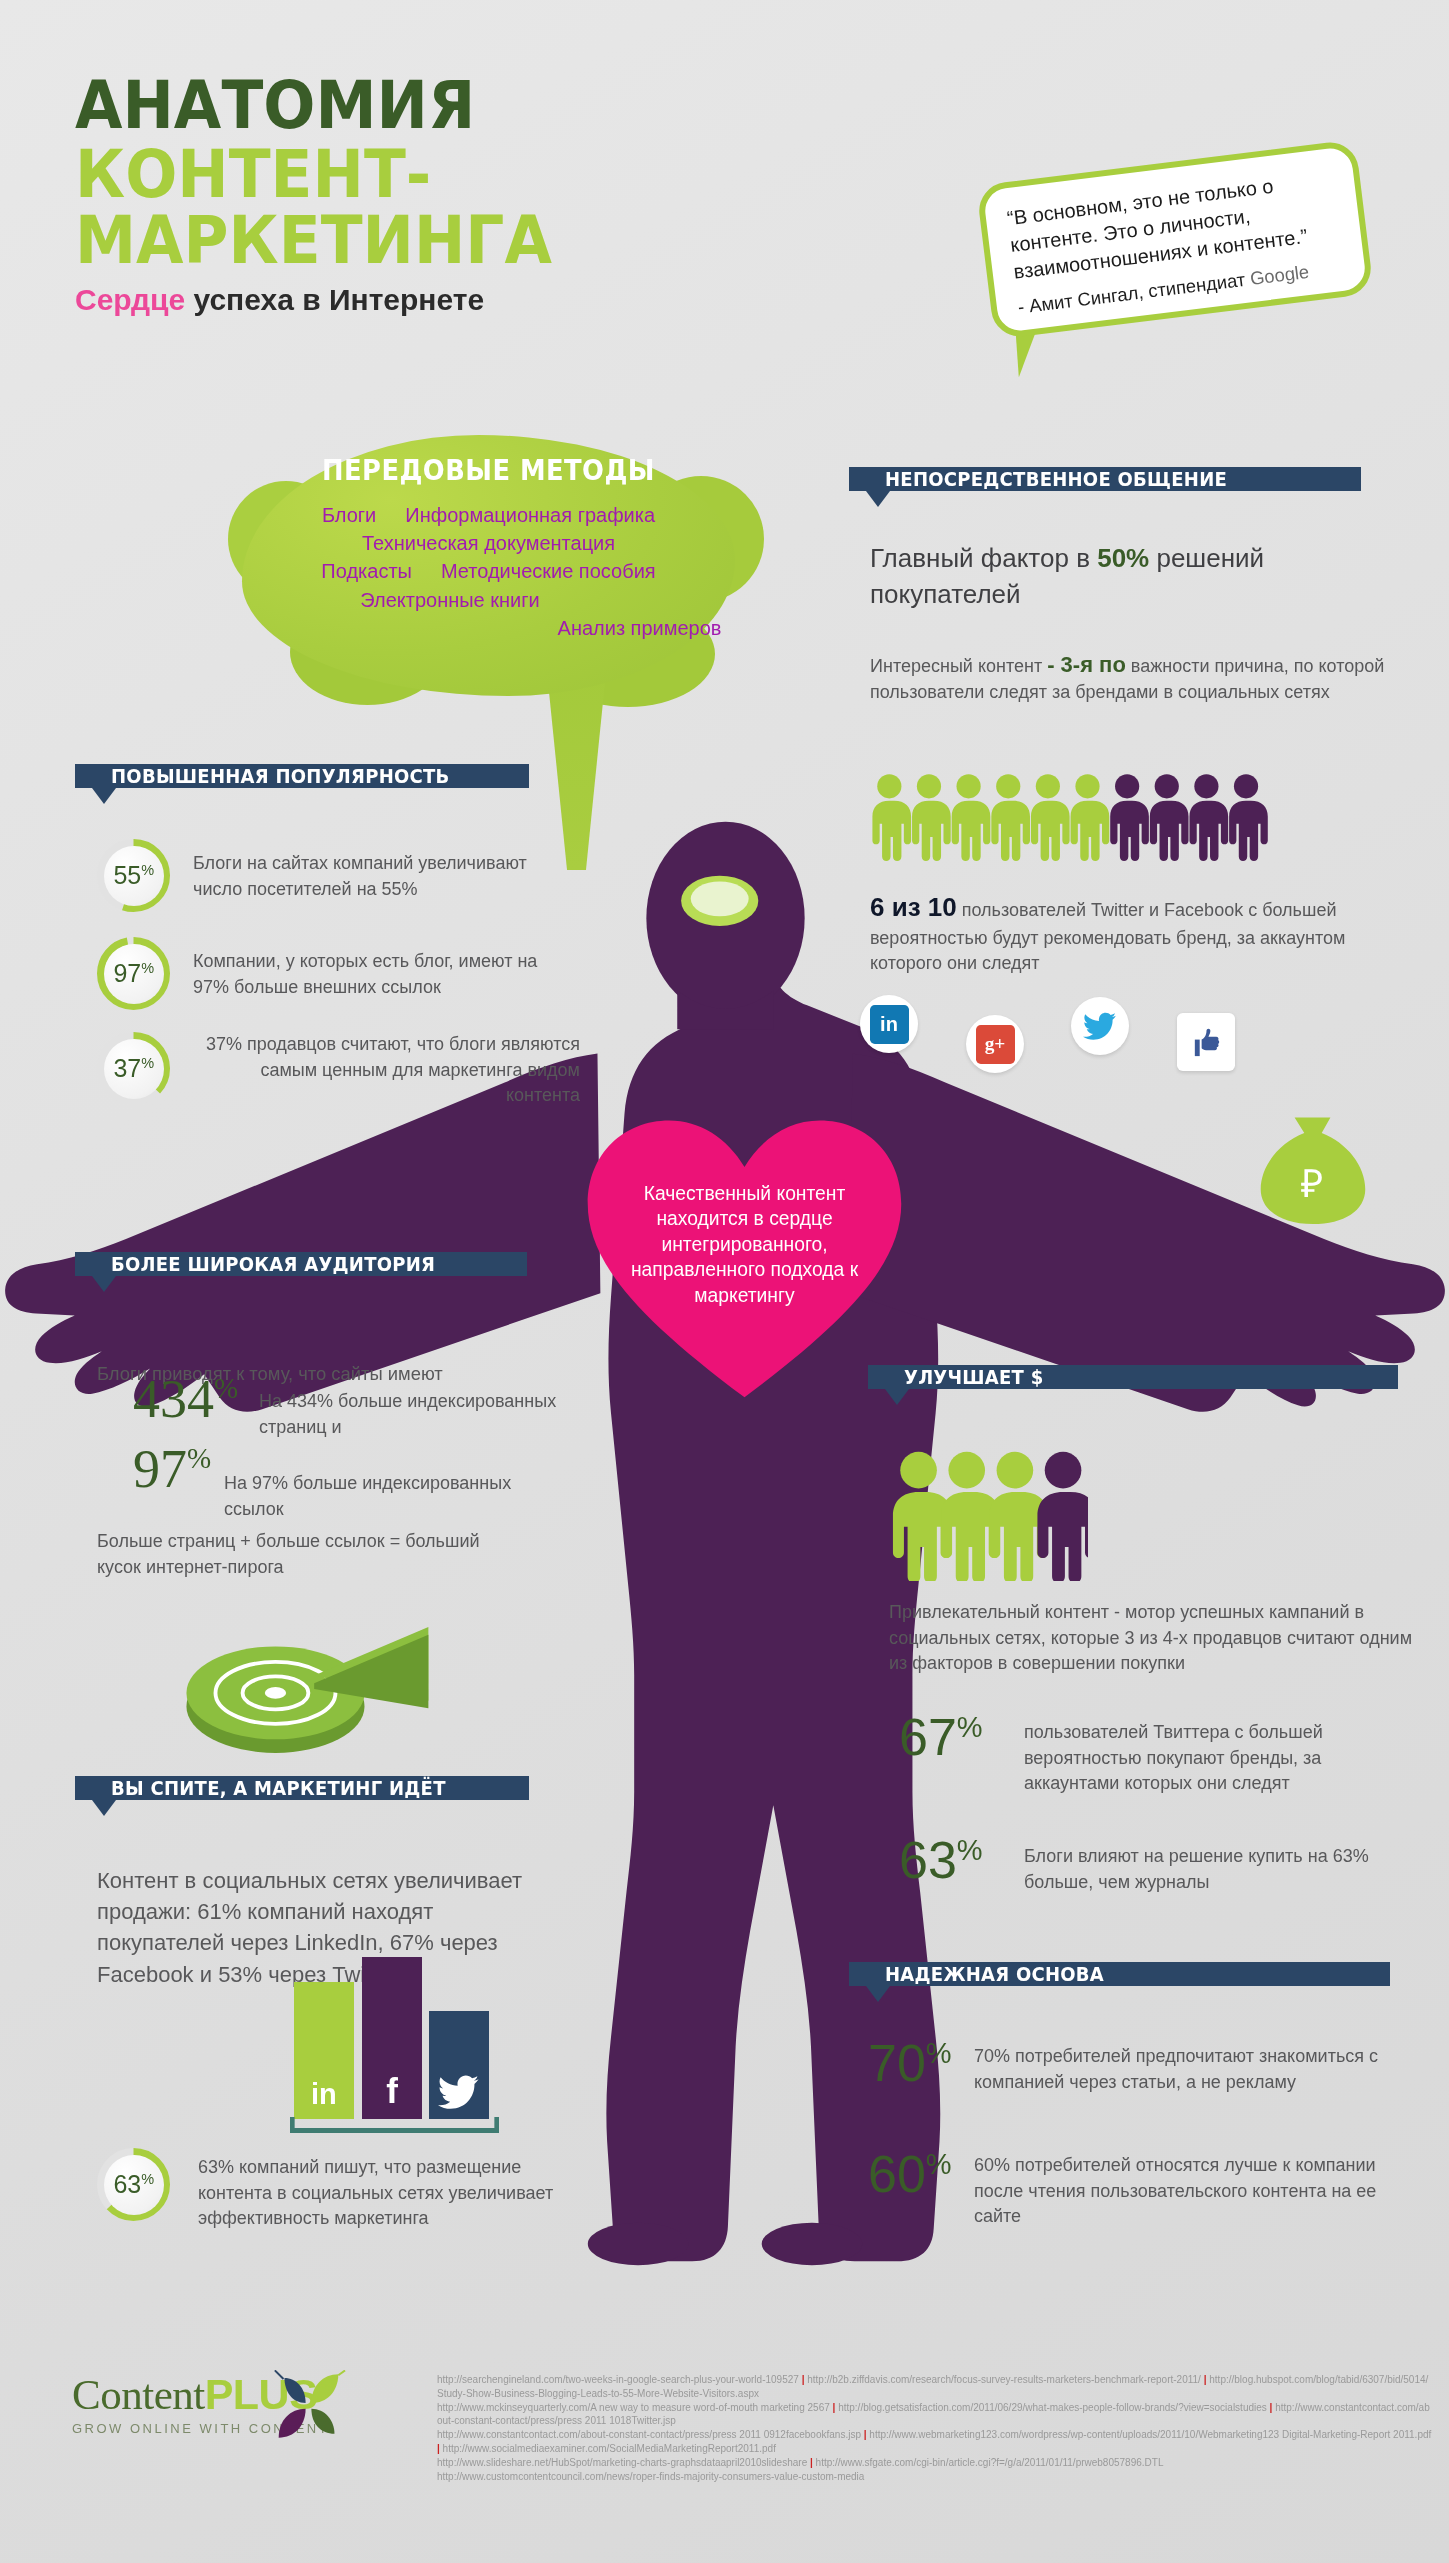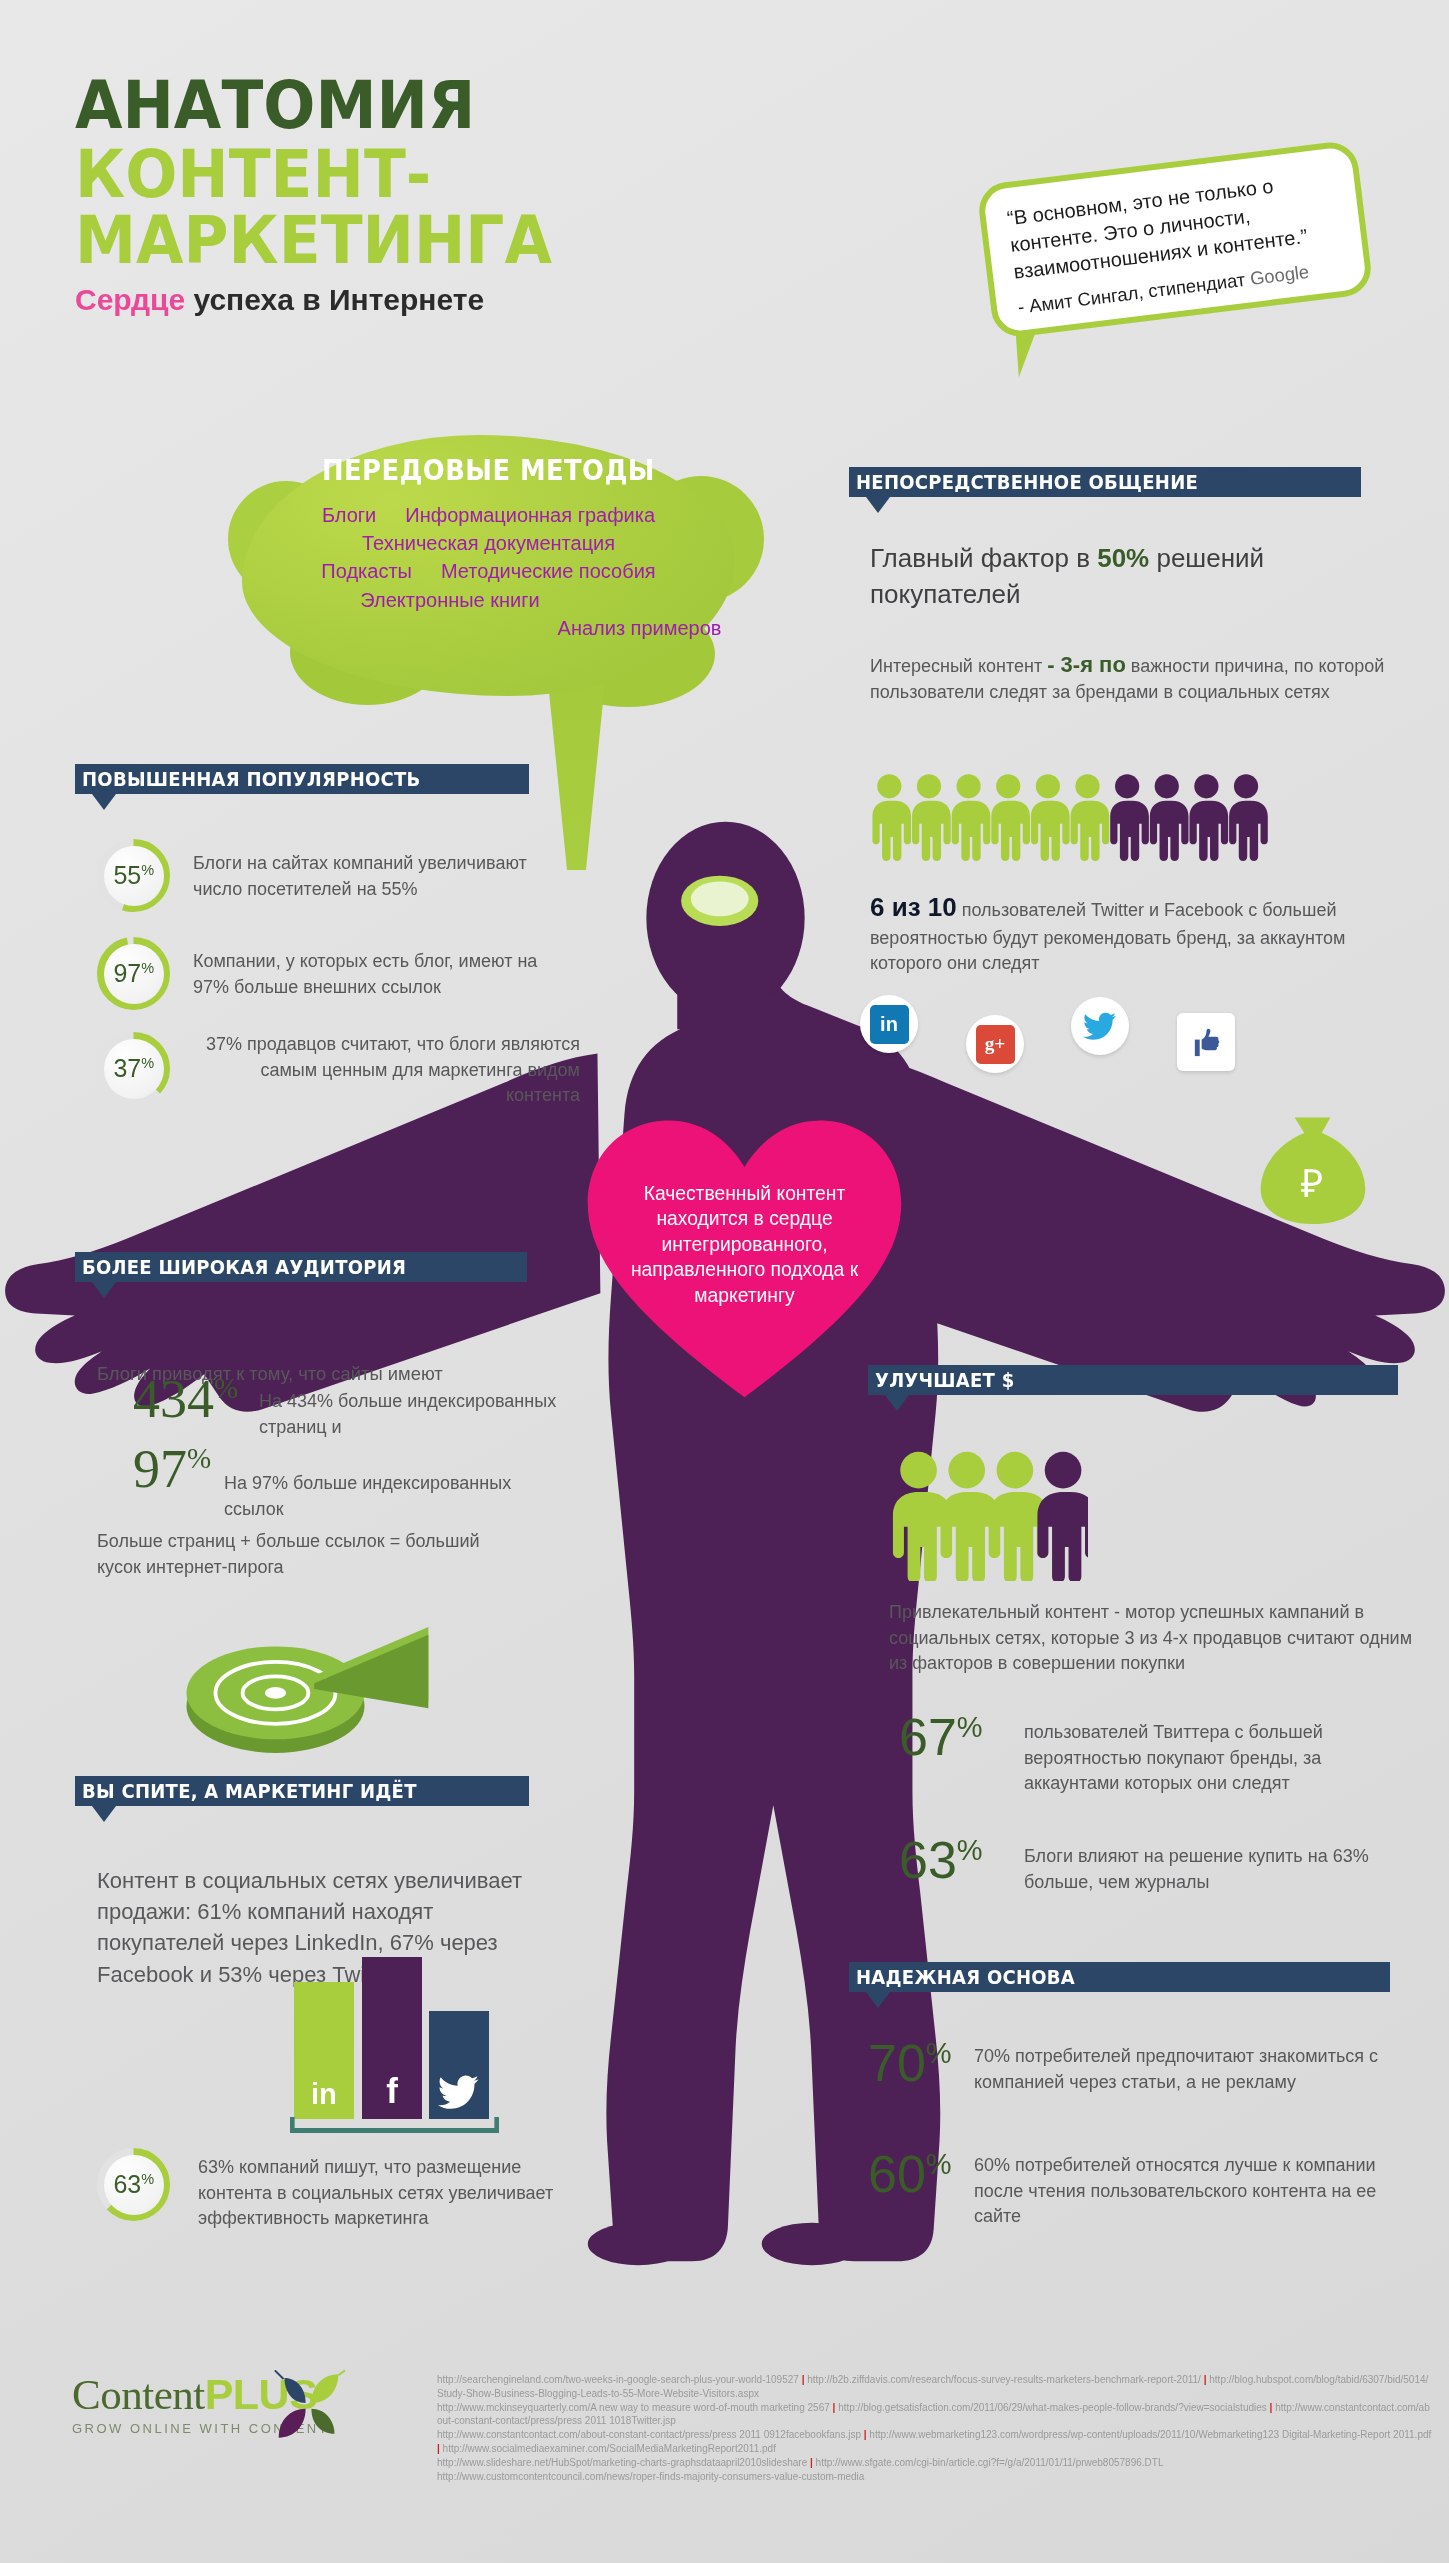--- a/index.html
+++ b/index.html
@@ -72,22 +72,22 @@
     font-family: "DejaVu Sans", sans-serif; transform: scaleX(0.92);
   }
   #brain-text .bt-item { font-size: 20px; color: #a21caf; line-height: 1.42; }
   .bt-row { display: flex; justify-content: center; gap: 29px; }
 
   
   .banner {
     position: absolute; background: #2b4666; color: #fff;
     font-family: "DejaVu Sans", sans-serif; font-weight: bold;
     font-size: 20px; letter-spacing: 0.3px;
-    display: flex; align-items: center; padding-left: 7px;
-    height: 30px;
+    display: flex; align-items: center; padding-left: 36px;
+    height: 24px;
   }
   .banner .btxt { transform: scaleX(0.9); transform-origin: left; white-space: nowrap; }
   .banner::after {
     content: ""; position: absolute; left: 17.4px; bottom: -16.4px;
     border-left: 12.6px solid transparent; border-right: 12.6px solid transparent;
     border-top: 16.4px solid #2b4666;
   }
 
   
   .donut { position: absolute; width: 73px; height: 73px; border-radius: 50%; text-align: right; }

